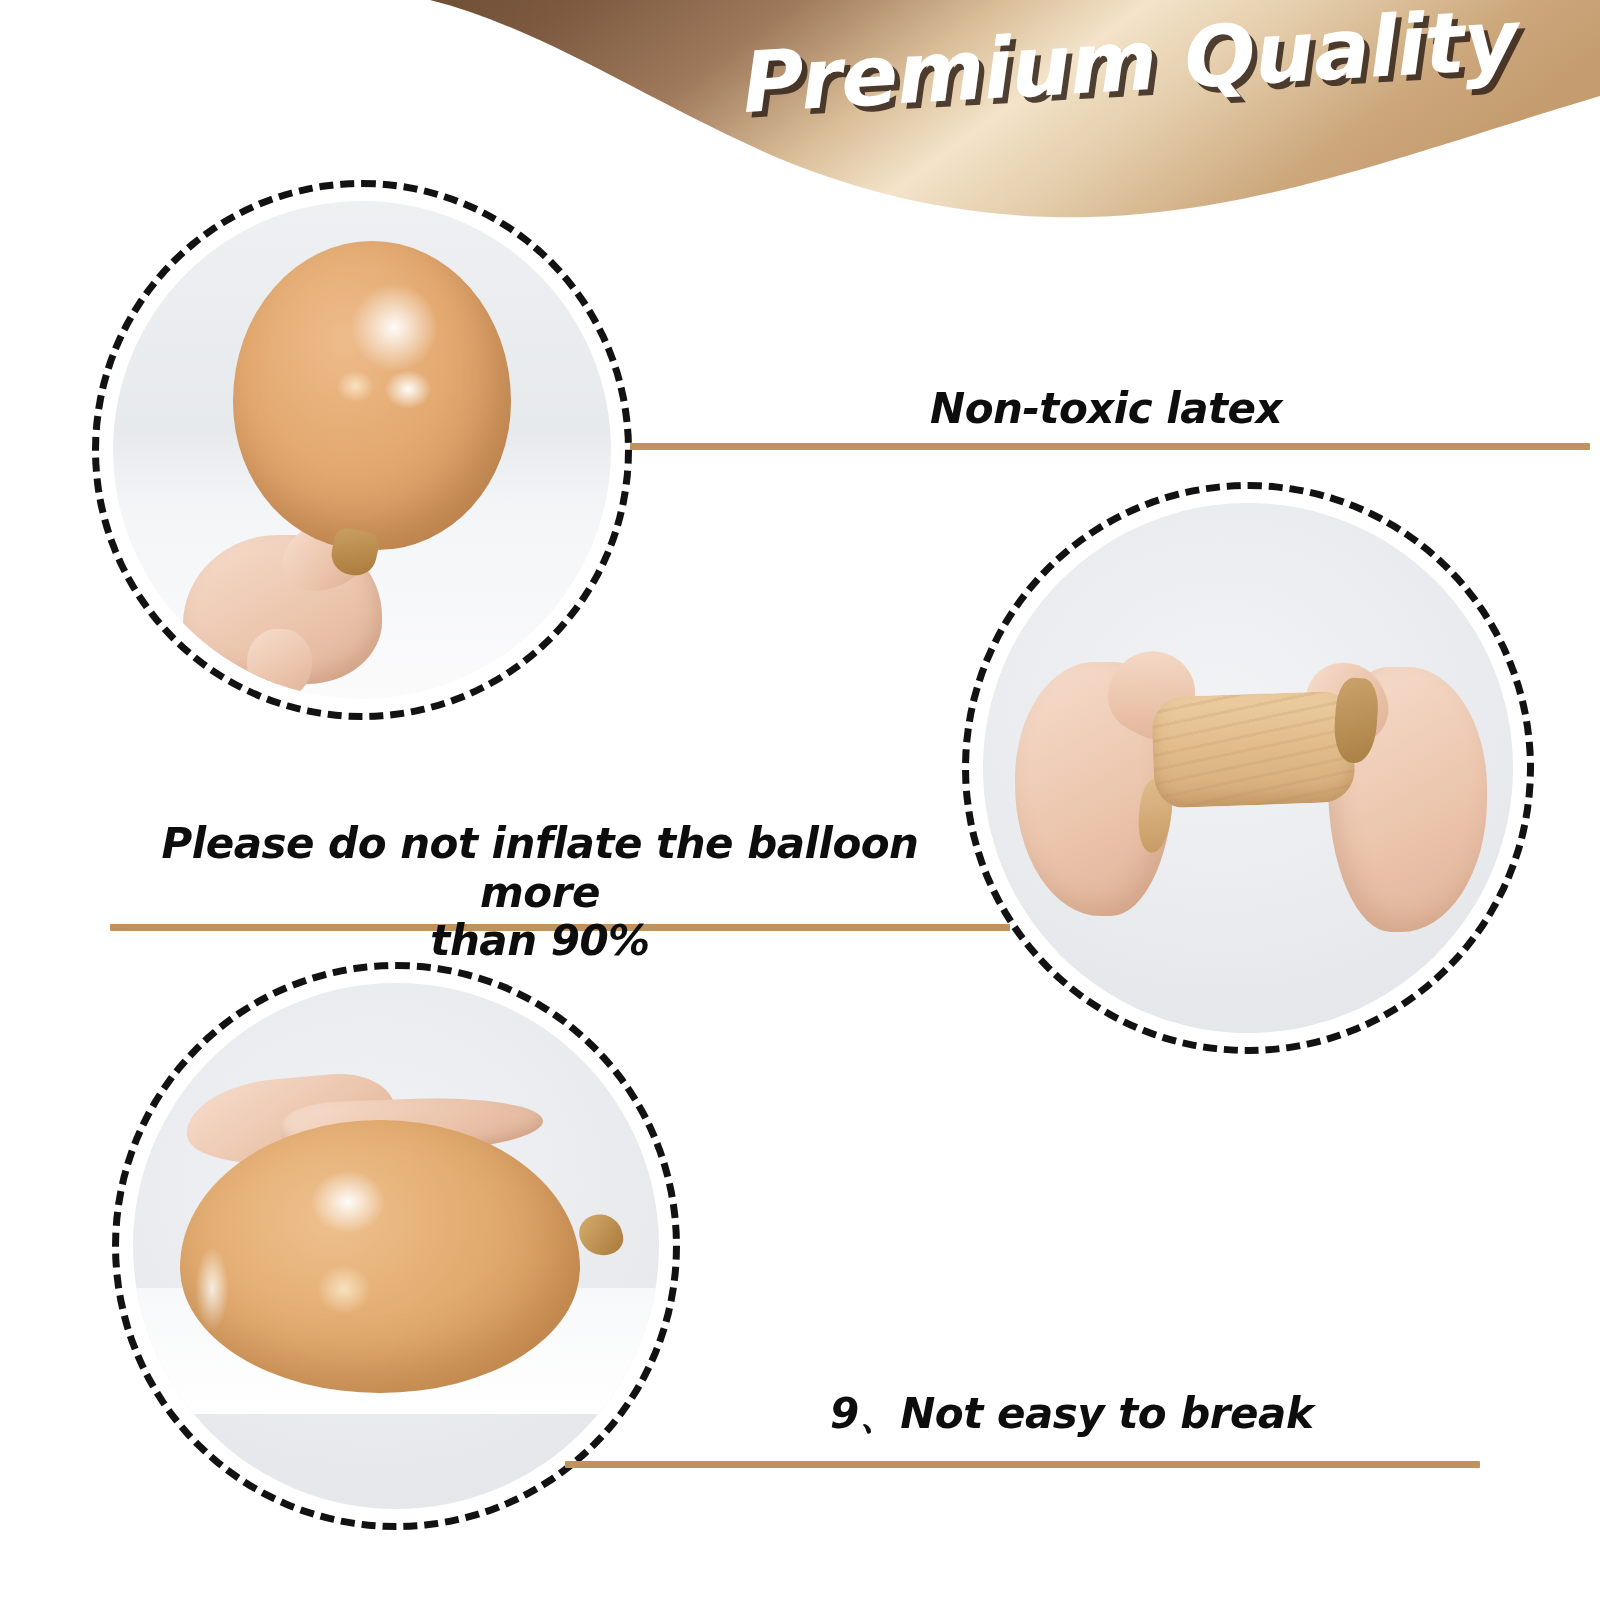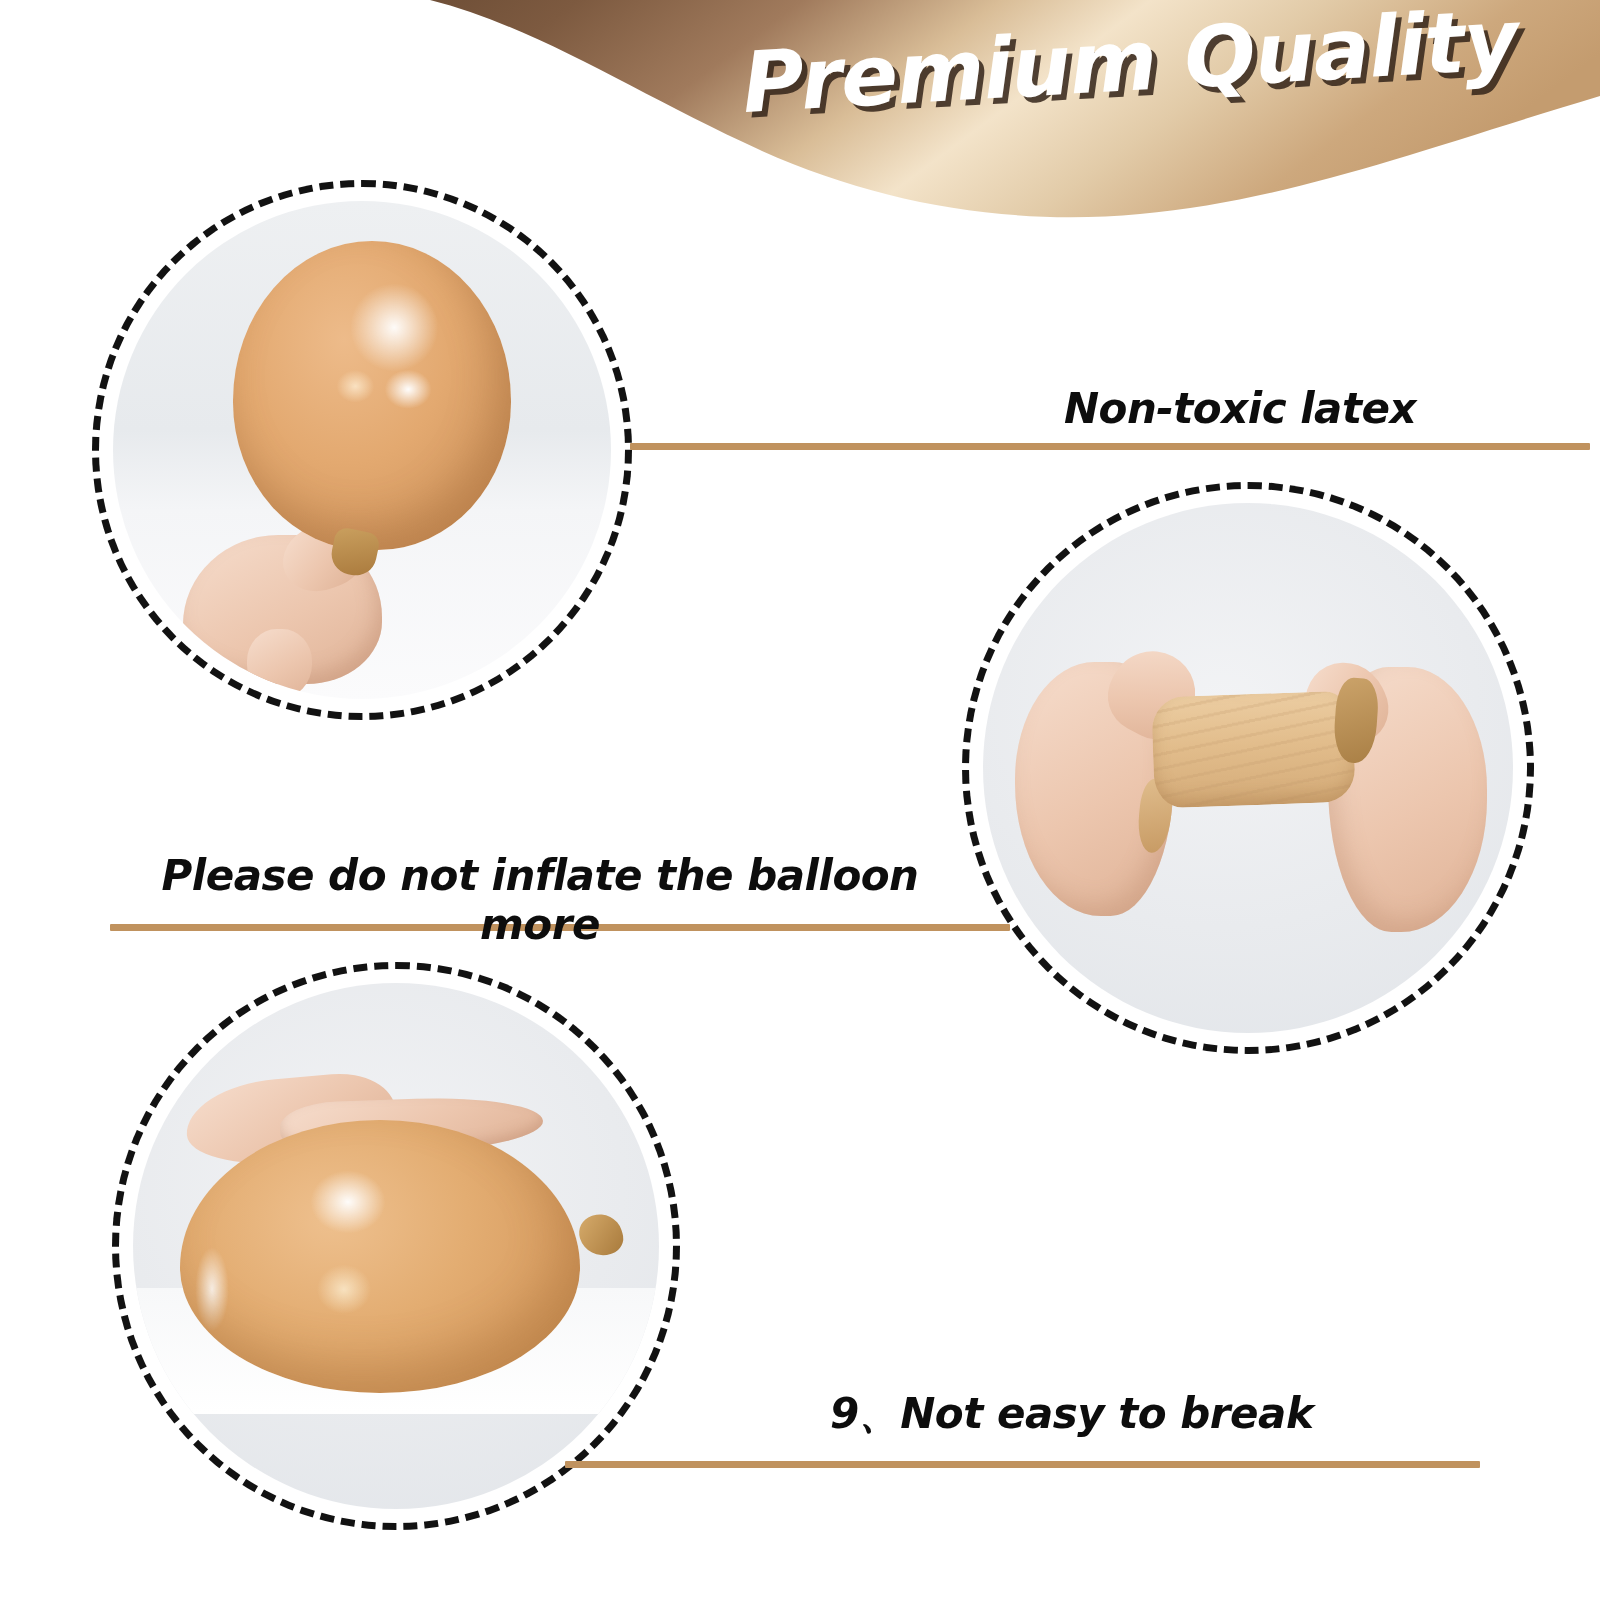--- a/index.html
+++ b/index.html
@@ -234,38 +234,39 @@
       <div class="bg-grey"></div>
       <div class="hand hand1-palm"></div>
       <div class="hand hand1-thumb"></div>
       <div class="hand hand1-f1"></div>
       <div class="balloon1"></div>
       <div class="balloon1-neck"></div>
     </div>
   </div>
 
   <div class="rule" style="left:630px;top:443px;width:960px;"></div>
-  <div class="caption" style="left:930px;top:385px;width:620px;font-size:42px;text-align:center;">Non-toxic latex</div>
+  <div class="caption" style="left:930px;top:385px;width:620px;font-size:42px;text-align:left;">Non-toxic latex</div>
 
   <div class="photo" style="left:962px;top:482px;width:572px;height:572px;">
     <div class="photo-inner">
       <div class="bg-grey2"></div>
       <div class="hand h2-left-palm"></div>
       <div class="hand h2-left-thumb"></div>
       <div class="hand h2-right-palm"></div>
       <div class="hand h2-right-thumb"></div>
       <div class="latex-tab"></div>
       <div class="latex-strip"></div>
       <div class="latex-tip"></div>
     </div>
   </div>
 
   <div class="rule" style="left:110px;top:924px;width:900px;"></div>
-  <div class="caption" style="left:100px;top:820px;width:880px;font-size:42px;text-align:center;margin-top:32px;">
+  <div class="caption" style="left:100px;top:820px;width:880px;font-size:42px;text-align:center;">
     <span>Please do not inflate the balloon more</span><br>
+    <span>than 90%</span>
   </div>
 
   <div class="photo" style="left:112px;top:962px;width:568px;height:568px;">
     <div class="photo-inner">
       <div class="bg-grey2"></div>
       <div class="table-line"></div>
       <div class="hand hand3-arm"></div>
       <div class="hand hand3-fingers"></div>
       <div class="balloon3"></div>
       <div class="balloon3-knot"></div>

